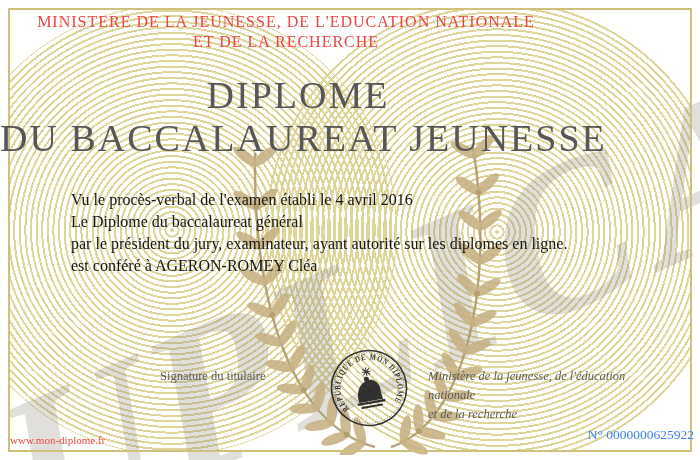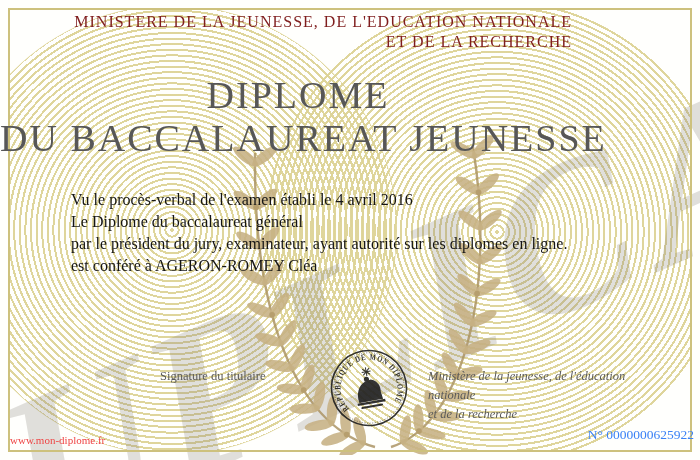--- a/index.html
+++ b/index.html
@@ -26,22 +26,22 @@
 
   
   #wreath-svg{position:absolute;left:215px;top:125px;width:300px;height:330px;}
 
   
   #frame{position:absolute;left:8px;top:8px;width:684px;height:444px;
     box-sizing:border-box;border:2px solid #cdc17d;pointer-events:none;}
 
   
   .txt{position:absolute;white-space:nowrap;}
-  #ministry-header{left:0;top:12px;width:572px;text-align:right;
-    font-size:16px;line-height:20px;letter-spacing:1px;color:#7f1d1d;}
+  #ministry-header{left:0;top:12px;width:572px;text-align:center;
+    font-size:16px;line-height:20px;letter-spacing:1px;color:#ef4444;}
   #diploma-title{left:0;top:74px;width:596px;text-align:center;
     font-size:38px;line-height:43px;letter-spacing:2px;color:#575757;}
   #body-text{left:71px;top:189px;font-size:16px;line-height:22px;color:#151515;}
   #rights-line{left:0;top:306px;width:700px;text-align:center;font-size:16px;color:#151515;}
   #signature-label{left:160px;top:369px;font-size:12.5px;color:#5a5a5a;font-family:Liberation Serif, serif;}
   #ministry-footer{left:428px;top:367px;font-size:12.5px;line-height:19px;color:#5a5a5a;white-space:normal;width:240px;font-style:italic;}
   #website{left:10px;top:434px;font-size:11px;color:#ef4444;}
   #serial-number{right:6px;top:427px;font-size:13.5px;color:#3b82f6;}
 
   

